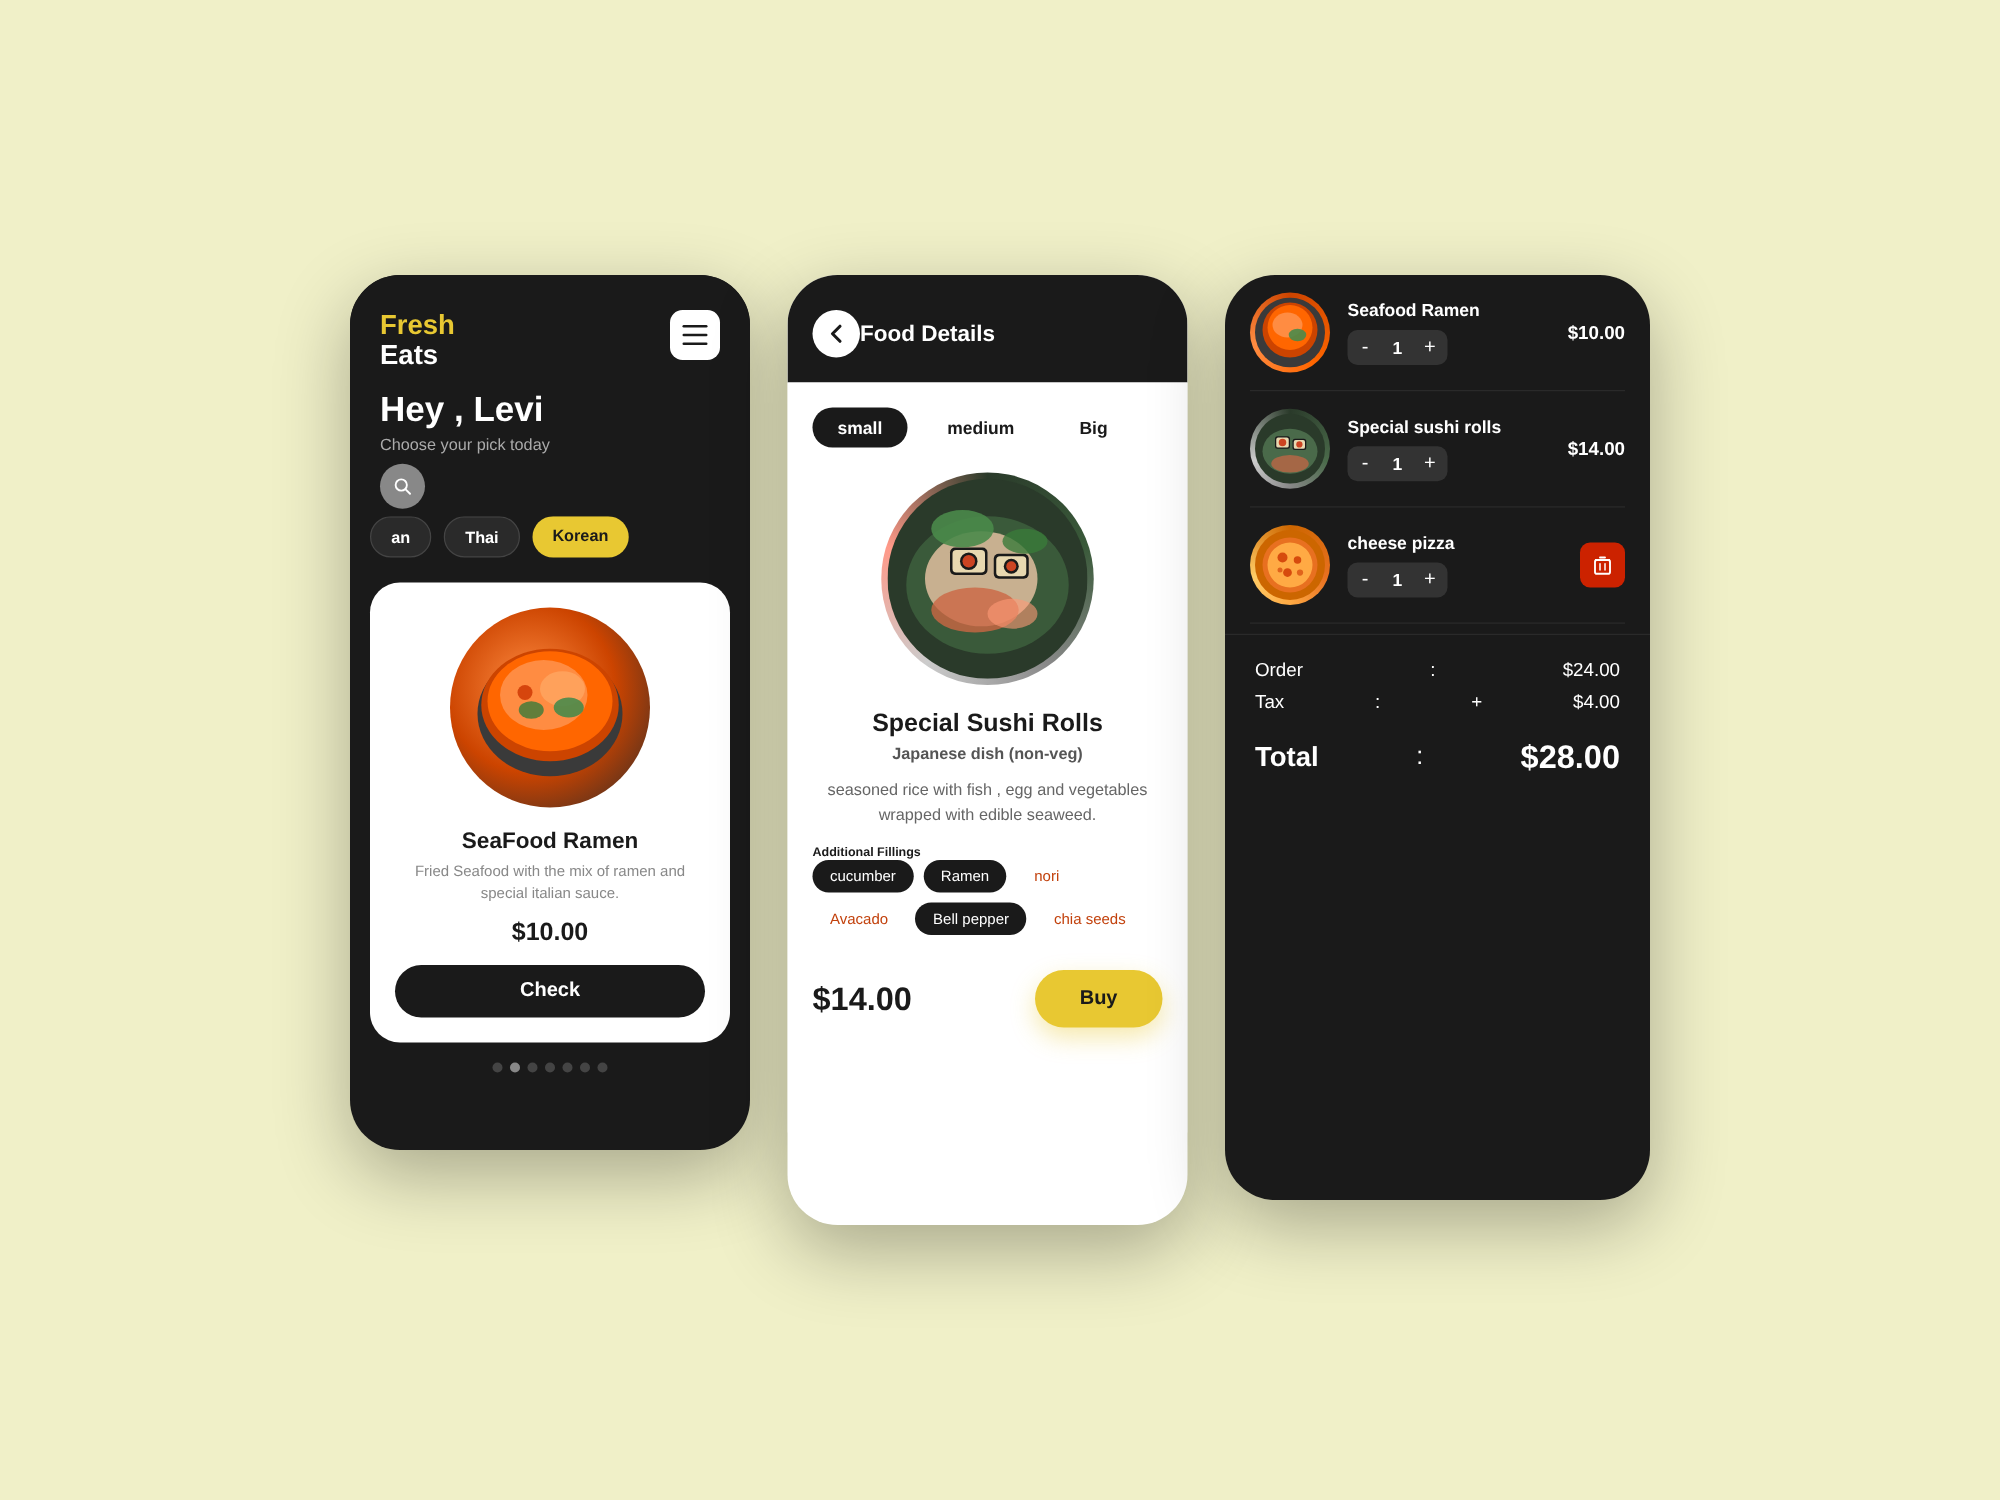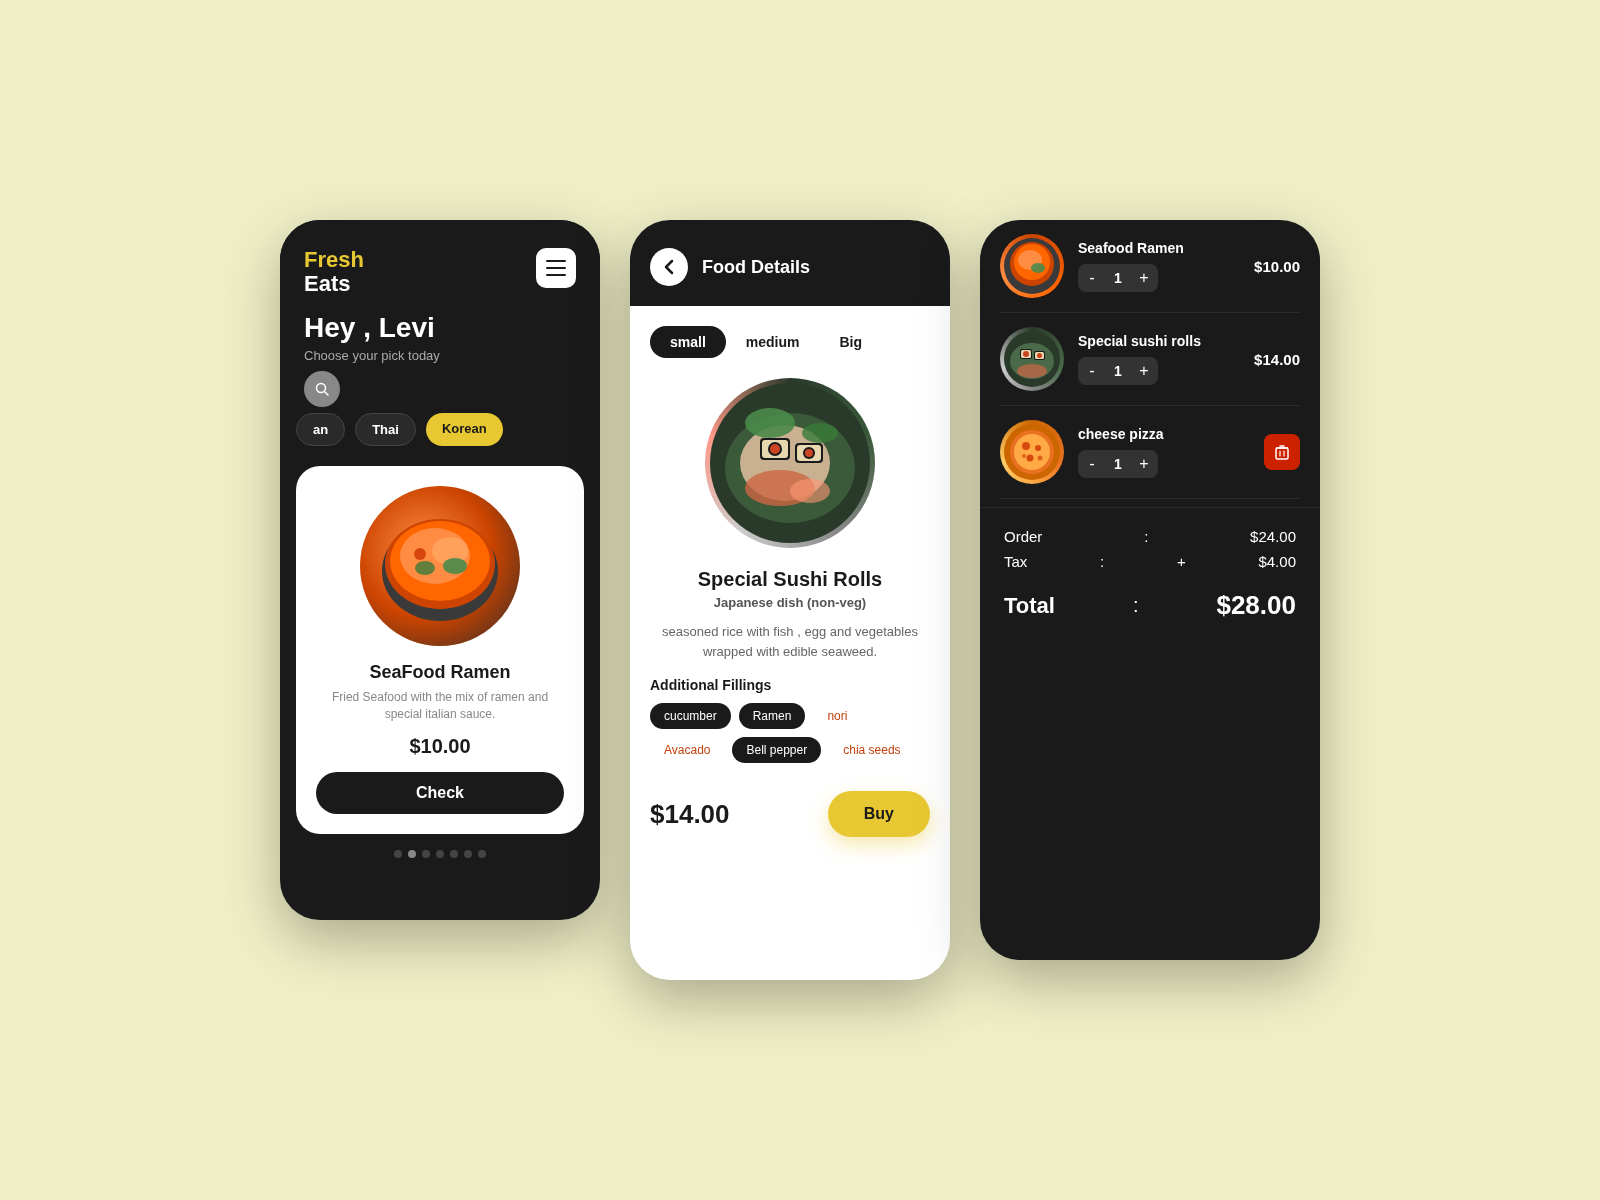--- a/index.html
+++ b/index.html
@@ -175,21 +175,20 @@
       background: #444;
     }
     .dot.active { background: #888; }
 
     
     .s2-header {
       background: #1a1a1a;
       padding: 28px 20px 20px;
       display: flex;
       align-items: center;
-      gap: 14px;
     }
     .back-btn {
       background: #fff;
       border: none;
       border-radius: 50%;
       width: 38px;
       height: 38px;
       display: flex;
       align-items: center;
       justify-content: center;
@@ -203,21 +202,21 @@
       font-size: 18px;
       font-weight: 600;
     }
     .s2-body {
       background: #fff;
       padding: 20px;
       min-height: 600px;
     }
     .size-selector {
       display: flex;
-      gap: 0;
+      gap: 12px;
       margin-bottom: 20px;
       align-items: center;
     }
     .size-pill {
       padding: 8px 20px;
       border-radius: 20px;
       font-size: 14px;
       font-weight: 600;
       cursor: pointer;
     }
@@ -250,24 +249,23 @@
       margin-bottom: 12px;
     }
     .s2-desc {
       font-size: 13px;
       color: #666;
       text-align: center;
       line-height: 1.5;
       margin-bottom: 16px;
     }
     .s2-fillings-label {
-      font-size: 14px;
+      font-size: 10px;
       font-weight: 700;
       color: #1a1a1a;
-      margin-bottom: 10px;
     }
     .fillings-row {
       display: flex;
       flex-wrap: wrap;
       gap: 8px;
       margin-bottom: 8px;
     }
     .filling-pill {
       padding: 6px 14px;
       border-radius: 16px;

